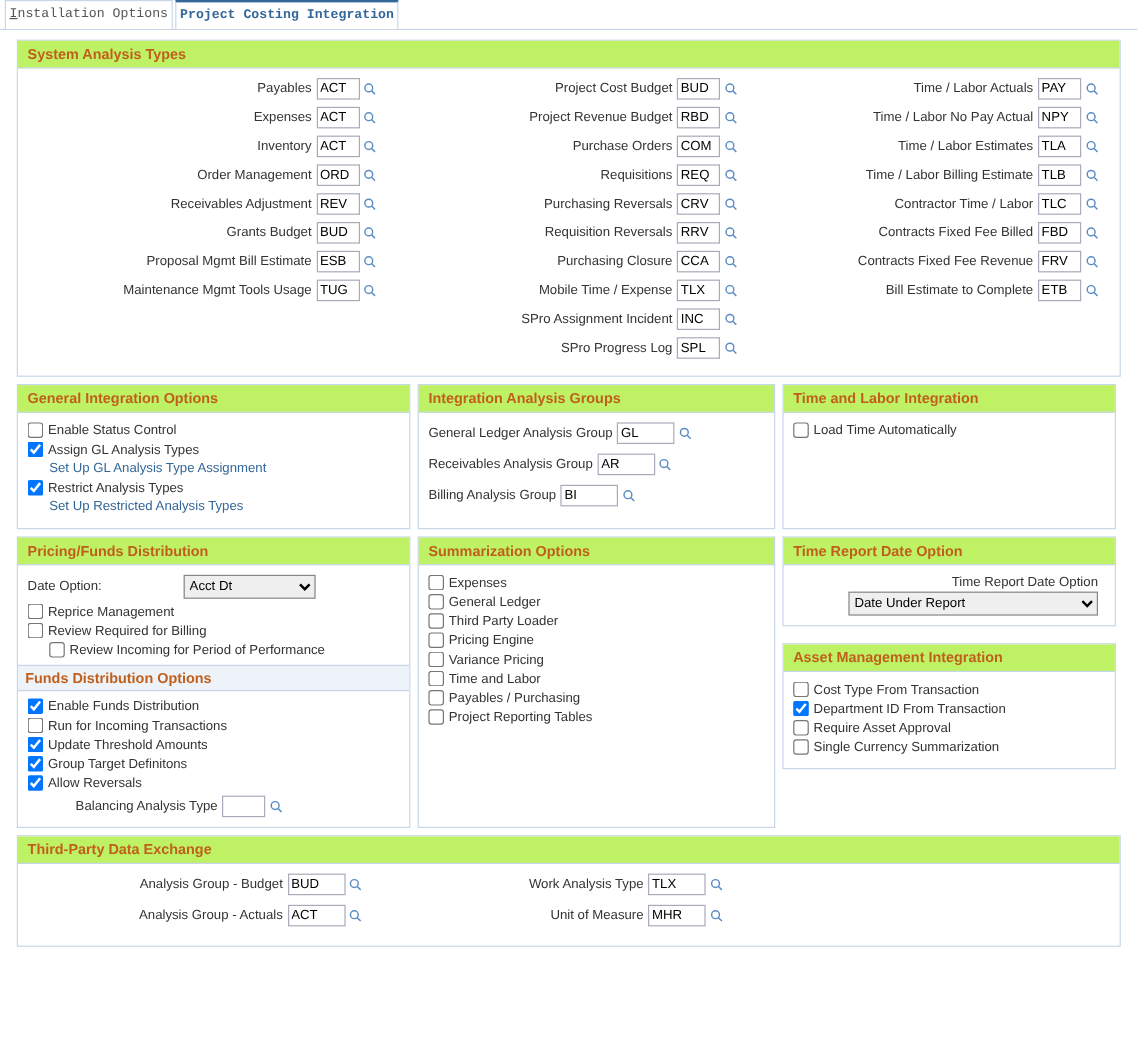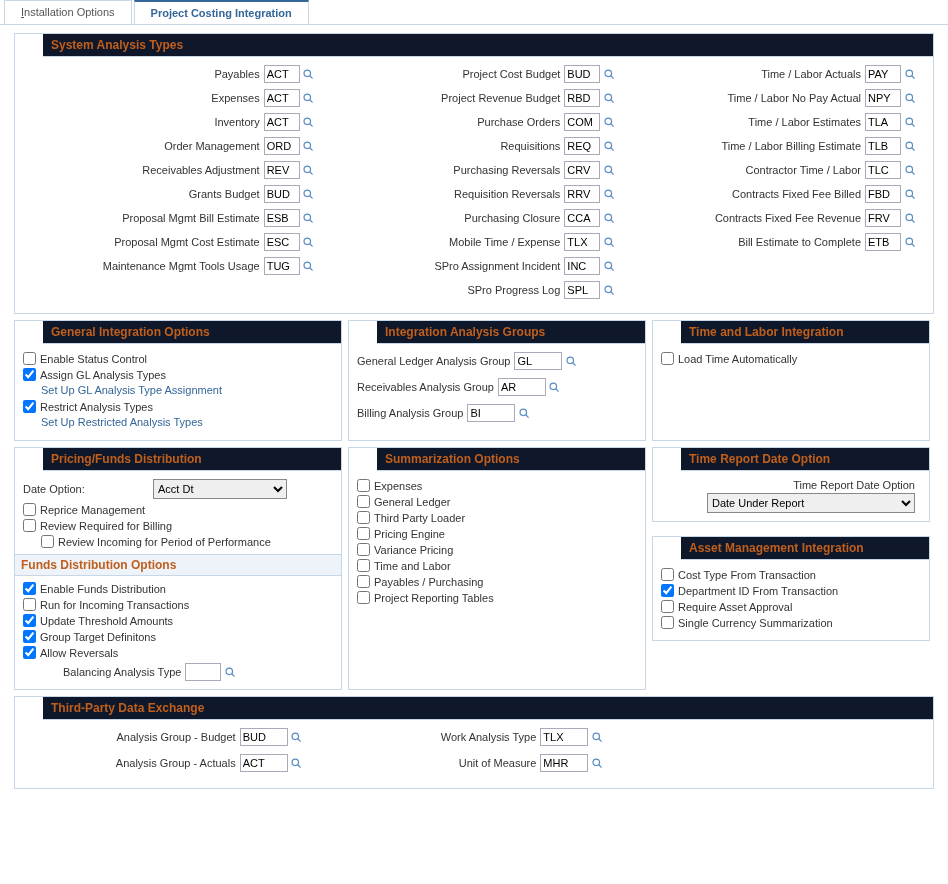--- a/index.html
+++ b/index.html
@@ -11,55 +11,55 @@
     padding: 0;
     background: #fff;
     width: 948px;
   }
   .tabs {
     display: flex;
     border-bottom: 1px solid #c7d7e8;
     padding-left: 4px;
   }
   .tab {
-    padding: 5px 16px;
+    padding: 5px 3px;
     border: 1px solid #c7d7e8;
     border-bottom: none;
     background: #f4f8fc;
     color: #336699;
     font-size: 11px;
     cursor: pointer;
     margin-right: 2px;
+    font-family: Liberation Mono, monospace;
   }
   .tab.inactive {
     background: #fff;
     color: #555;
   }
   .tab.active {
     background: #fff;
     color: #336699;
     font-weight: bold;
     border-top: 2px solid #336699;
   }
   .tab u { text-decoration: underline; }
   .container {
     padding: 8px 14px;
   }
   .panel {
     border: 1px solid #c7d7e8;
     margin-bottom: 6px;
   }
   .panel-title {
-    background: #0f172a;
+    background: #bef264;
     color: #c05f1c;
     font-weight: bold;
     font-size: 12px;
     padding: 4px 8px;
     border-bottom: 1px solid #c7d7e8;
-    margin-left: 28px;
   }
   .panel-body {
     padding: 8px;
   }
   .sat-row {
     display: flex;
   }
   .sat-col {
     flex: 1;
   }
@@ -246,30 +246,20 @@
               <span class="lookup-icon">
                 <svg viewBox="0 0 16 16">
                   <circle cx="6.5" cy="6.5" r="4" stroke="#5a8cc4" stroke-width="1.5" fill="none"></circle>
                   <line x1="9.5" y1="9.5" x2="13" y2="13" stroke="#5a8cc4" stroke-width="1.5"></line>
                 </svg>
               </span>
             </div>
             <div class="field-row">
               <span class="field-label">Proposal Mgmt Bill Estimate</span>
               <input class="field-input" value="ESB" style="">
-              <span class="lookup-icon">
-                <svg viewBox="0 0 16 16">
-                  <circle cx="6.5" cy="6.5" r="4" stroke="#5a8cc4" stroke-width="1.5" fill="none"></circle>
-                  <line x1="9.5" y1="9.5" x2="13" y2="13" stroke="#5a8cc4" stroke-width="1.5"></line>
-                </svg>
-              </span>
-            </div>
-            <div class="field-row">
-              <span class="field-label">Proposal Mgmt Cost Estimate</span>
-              <input class="field-input" value="ESC" style="">
               <span class="lookup-icon">
                 <svg viewBox="0 0 16 16">
                   <circle cx="6.5" cy="6.5" r="4" stroke="#5a8cc4" stroke-width="1.5" fill="none"></circle>
                   <line x1="9.5" y1="9.5" x2="13" y2="13" stroke="#5a8cc4" stroke-width="1.5"></line>
                 </svg>
               </span>
             </div>
             <div class="field-row">
               <span class="field-label">Maintenance Mgmt Tools Usage</span>
               <input class="field-input" value="TUG" style="">
@@ -538,21 +528,21 @@
     </div>
   </div>
 
   <div class="row3">
 
     <div class="panel col-left">
       <div class="panel-title">Pricing/Funds Distribution</div>
       <div class="panel-body">
         <div class="inline-field">
           <span class="lbl">Date Option:</span>
-          <select style="width:134px;"><option>Acct Dt</option></select>
+          <select style="width:110px;"><option>Acct Dt</option></select>
         </div>
         <div class="chk-row">
             <input type="checkbox" style="">
             <span class="chk-label">Reprice Management</span>
           </div>
         <div class="chk-row">
             <input type="checkbox" style="">
             <span class="chk-label">Review Required for Billing</span>
           </div>
         <div class="chk-row" style="padding-left:18px;">

